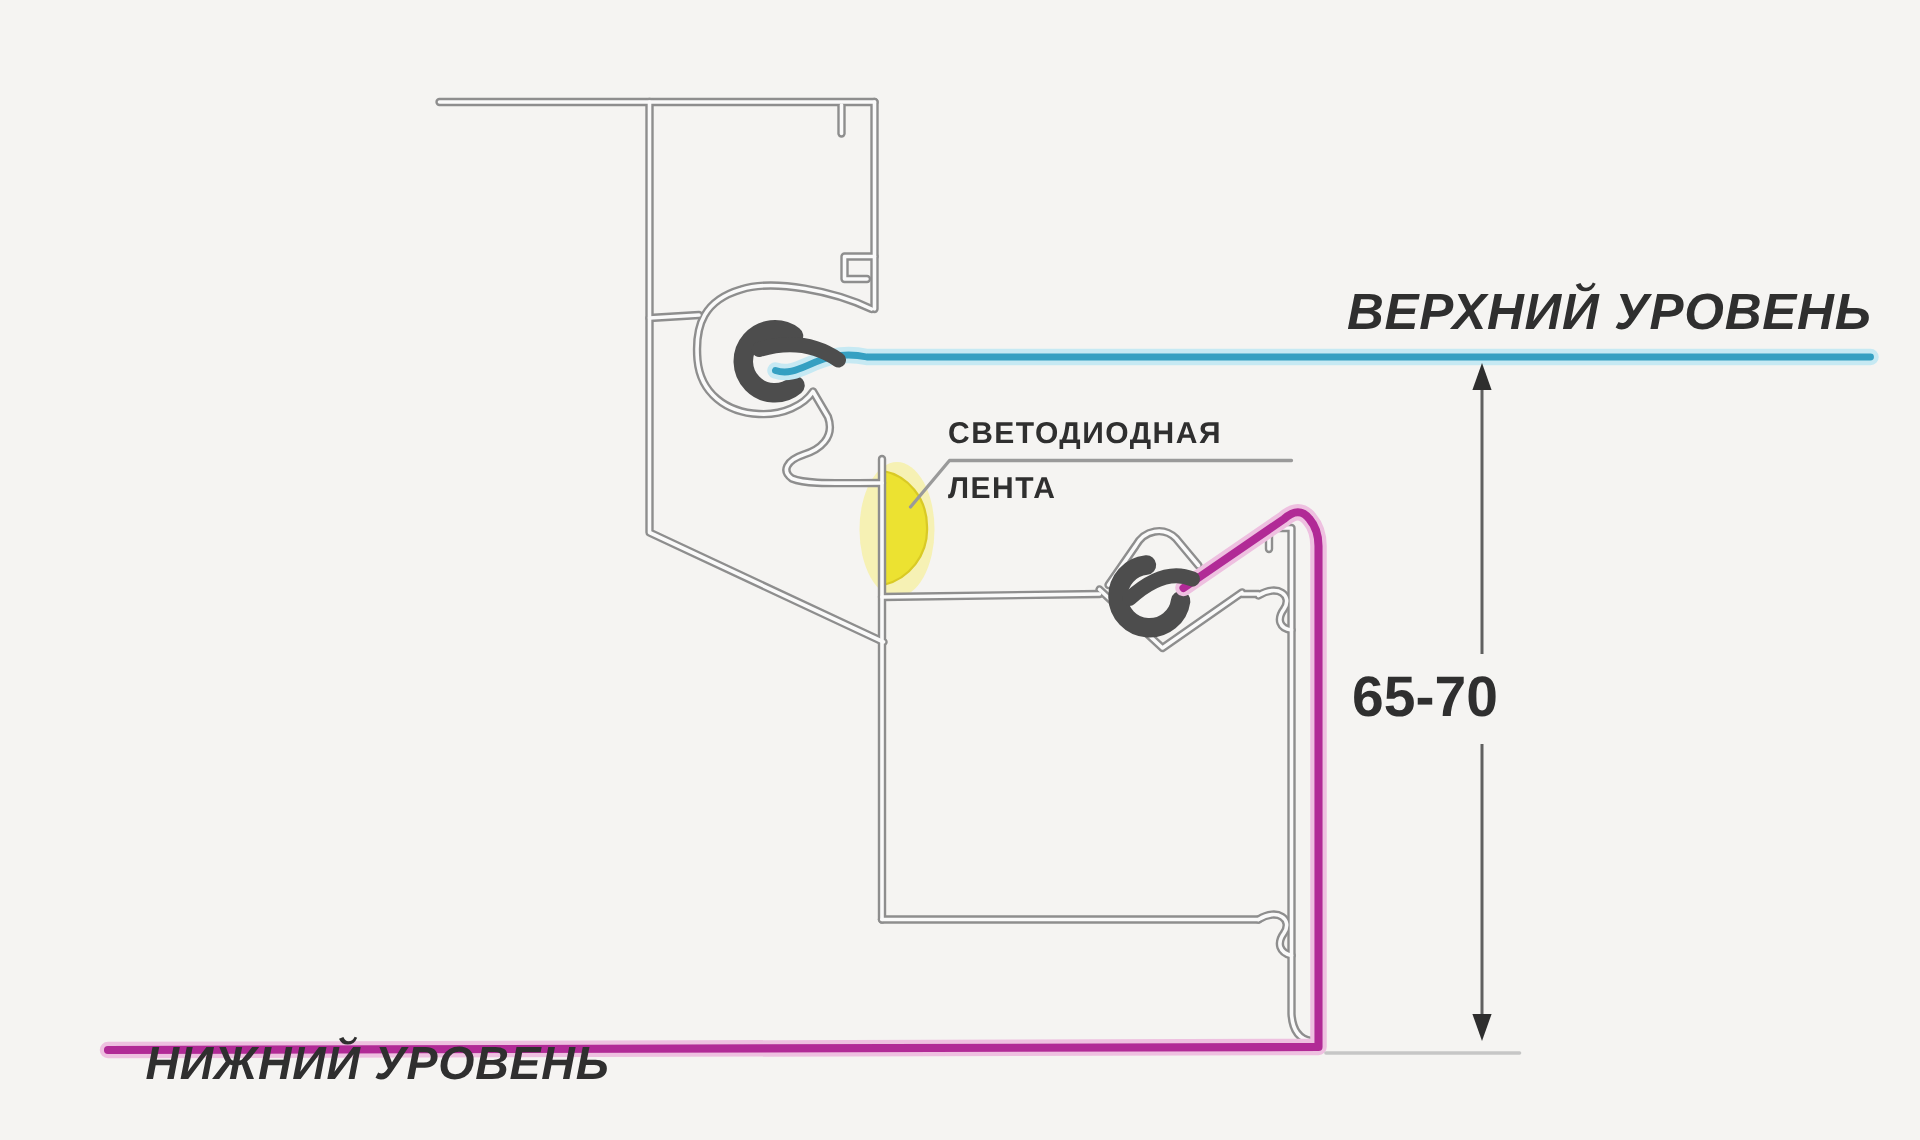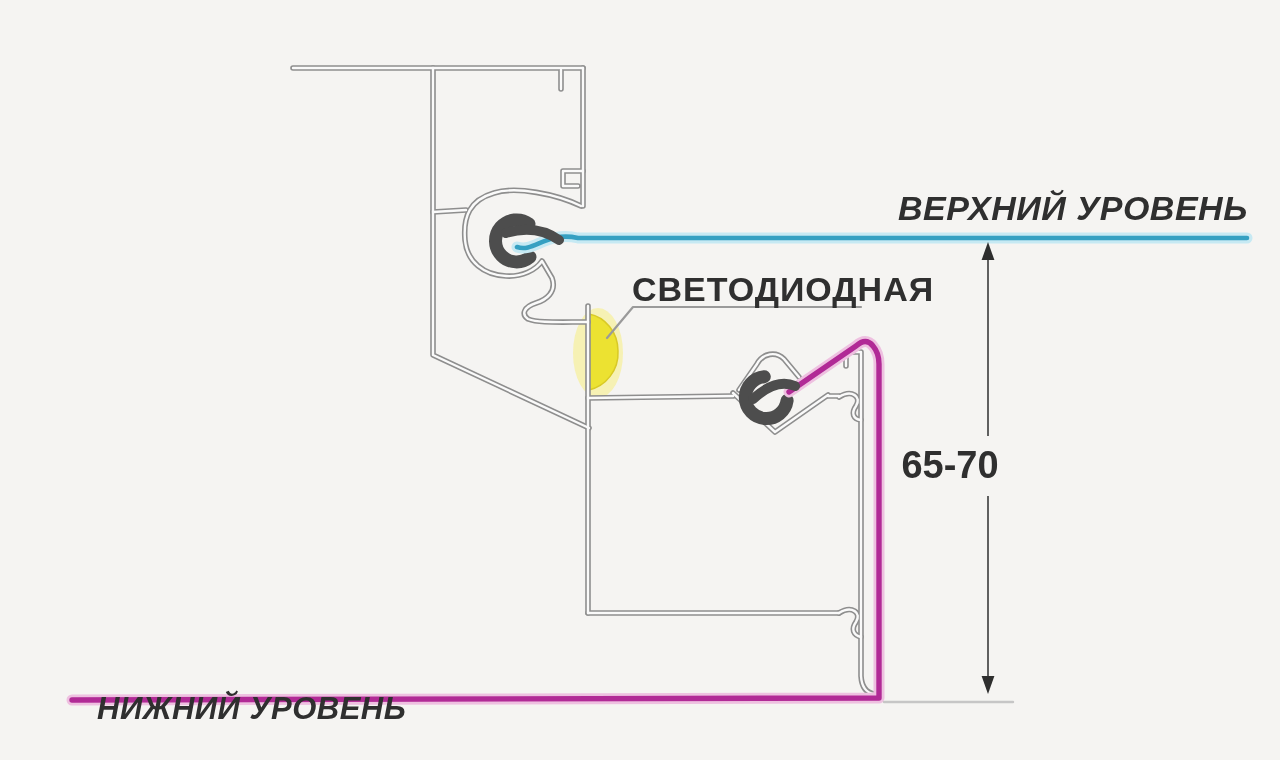--- a/index.html
+++ b/index.html
@@ -54,21 +54,21 @@
   .label-upper{
     left:898px;top:189px;width:330px;text-align:right;
     font-style:italic;font-weight:bold;font-size:34px;letter-spacing:.5px;
   }
   .label-lower{
     left:97px;top:691px;
     font-style:italic;font-weight:bold;font-size:31px;letter-spacing:.5px;
   }
   .label-led{
     left:632px;top:271px;
-    font-weight:bold;font-size:34px;letter-spacing:1px;line-height:37px;
+    font-weight:bold;font-size:20px;letter-spacing:1px;line-height:37px;
   }
   .label-dim{
     left:888px;top:444px;width:124px;text-align:center;
     font-weight:bold;font-size:38px;letter-spacing:0;
   }
 </style>
 </head>
 <body>
 
 <div class="canvas">
@@ -161,18 +161,19 @@
       <polygon class="dim-arrow" points="988,242 981.6,260 994.4,260"></polygon>
       <polygon class="dim-arrow" points="988,694 981.6,676 994.4,676"></polygon>
       <line class="floor-line" x1="884" y1="702" x2="1013" y2="702"></line>
     </g>
   </svg>
 
   <div class="label label-upper">ВЕРХНИЙ УРОВЕНЬ</div>
 
   <div class="label label-led">
     <div>СВЕТОДИОДНАЯ</div>
+    <div>ЛЕНТА</div>
   </div>
 
   <div class="label label-dim">65-70</div>
 
   <div class="label label-lower">НИЖНИЙ УРОВЕНЬ</div>
 </div>
 
 </body></html>

